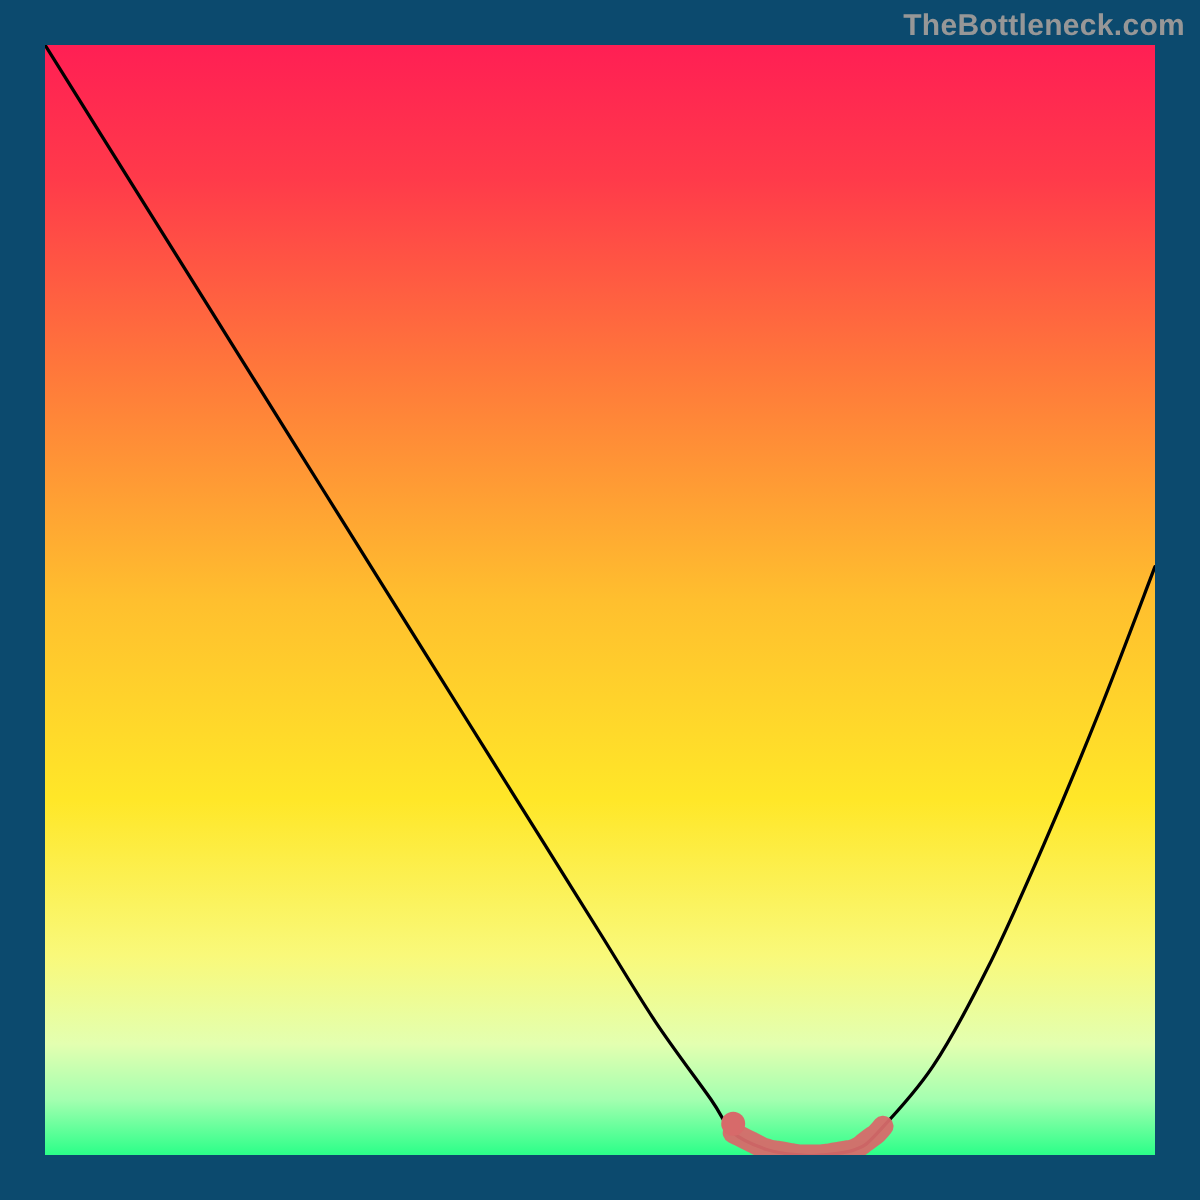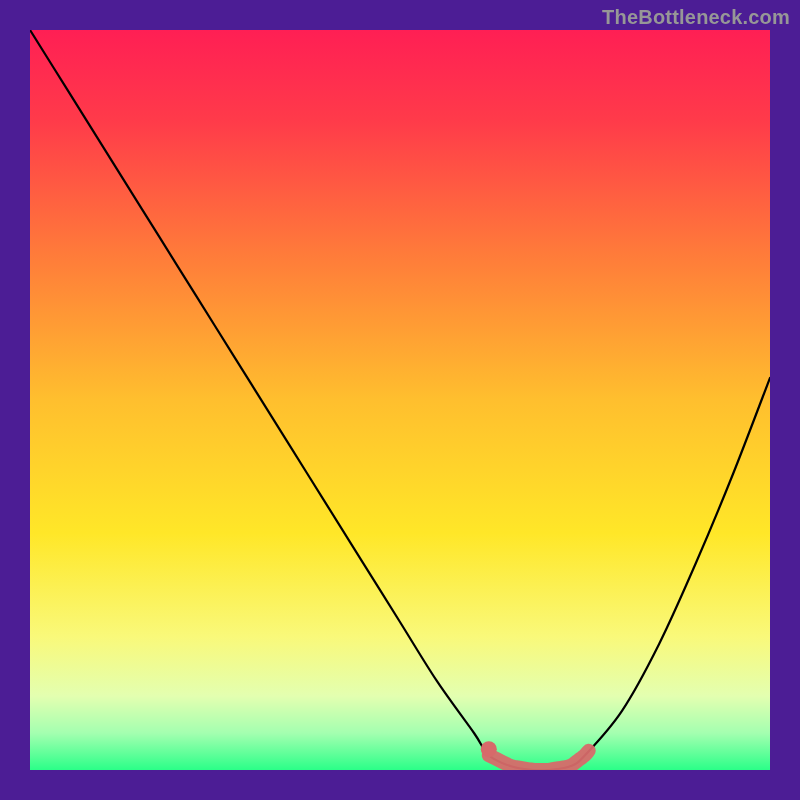--- a/index.html
+++ b/index.html
@@ -1,21 +1,21 @@
 <!DOCTYPE html>
 <html><head>
 <meta charset="utf-8">
 <style>
   * { margin: 0; padding: 0; box-sizing: border-box; }
   html, body { width: 800px; height: 800px; overflow: hidden; background: #000; }
   .container {
     position: relative;
     width: 800px;
     height: 800px;
-    background: #4c1d95;
+    background: #0c4a6e;
   }
   .attribution {
     position: absolute;
     top: 6px;
     right: 10px;
     font-family: Arial, Helvetica, sans-serif;
     font-size: 20px;
     font-weight: 600;
     color: #979797;
     letter-spacing: 0.2px;

